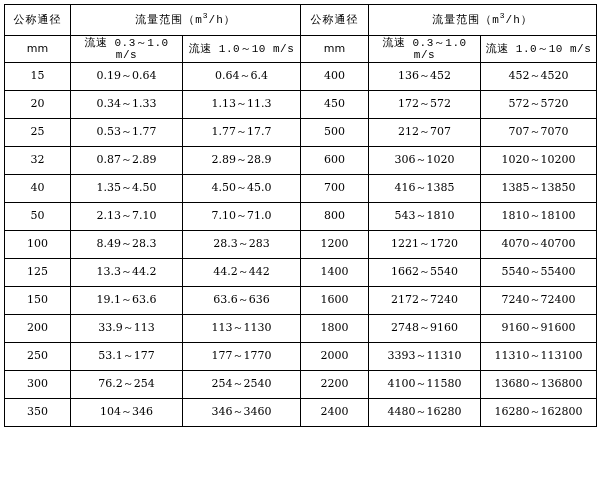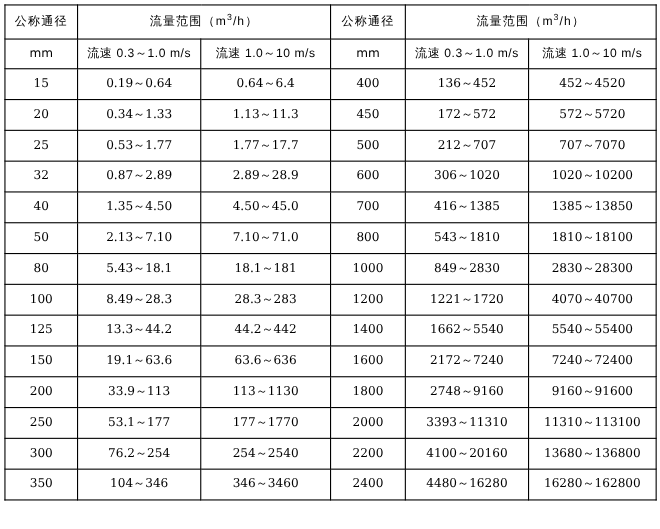--- a/index.html
+++ b/index.html
@@ -57,21 +57,21 @@
   .sup {
     font-size: 8px;
     vertical-align: super;
     line-height: 0;
   }
   .unit-cell {
     font-size: 11.5px;
     margin-top: 44px;
   }
   .cjk {
-    font-family: Liberation Sans, sans-serif;
+    font-family: Liberation Mono, monospace;
     letter-spacing: 0.5px;
     margin-left: 43px;
   }
   .num {
     font-family: "DejaVu Serif", "Liberation Serif", serif;
     font-size: 12px;
   }
   .hdr-row1 td.cjk { letter-spacing: 1px; }
 </style>
 </head>
@@ -144,28 +144,20 @@
         </tr>
         <tr class="body-row">
           <td class="num">50</td>
           <td class="num">2.13～7.10</td>
           <td class="num">7.10～71.0</td>
           <td class="num">800</td>
           <td class="num">543～1810</td>
           <td class="num">1810～18100</td>
         </tr>
         <tr class="body-row">
-          <td class="num">80</td>
-          <td class="num">5.43～18.1</td>
-          <td class="num">18.1～181</td>
-          <td class="num">1000</td>
-          <td class="num">849～2830</td>
-          <td class="num">2830～28300</td>
-        </tr>
-        <tr class="body-row">
           <td class="num">100</td>
           <td class="num">8.49～28.3</td>
           <td class="num">28.3～283</td>
           <td class="num">1200</td>
           <td class="num">1221～1720</td>
           <td class="num">4070～40700</td>
         </tr>
         <tr class="body-row">
           <td class="num">125</td>
           <td class="num">13.3～44.2</td>
@@ -196,21 +188,21 @@
           <td class="num">177～1770</td>
           <td class="num">2000</td>
           <td class="num">3393～11310</td>
           <td class="num">11310～113100</td>
         </tr>
         <tr class="body-row">
           <td class="num">300</td>
           <td class="num">76.2～254</td>
           <td class="num">254～2540</td>
           <td class="num">2200</td>
-          <td class="num">4100～20160</td>
+          <td class="num">4100～11580</td>
           <td class="num">13680～136800</td>
         </tr>
         <tr class="body-row">
           <td class="num">350</td>
           <td class="num">104～346</td>
           <td class="num">346～3460</td>
           <td class="num">2400</td>
           <td class="num">4480～16280</td>
           <td class="num">16280～162800</td>
         </tr>

